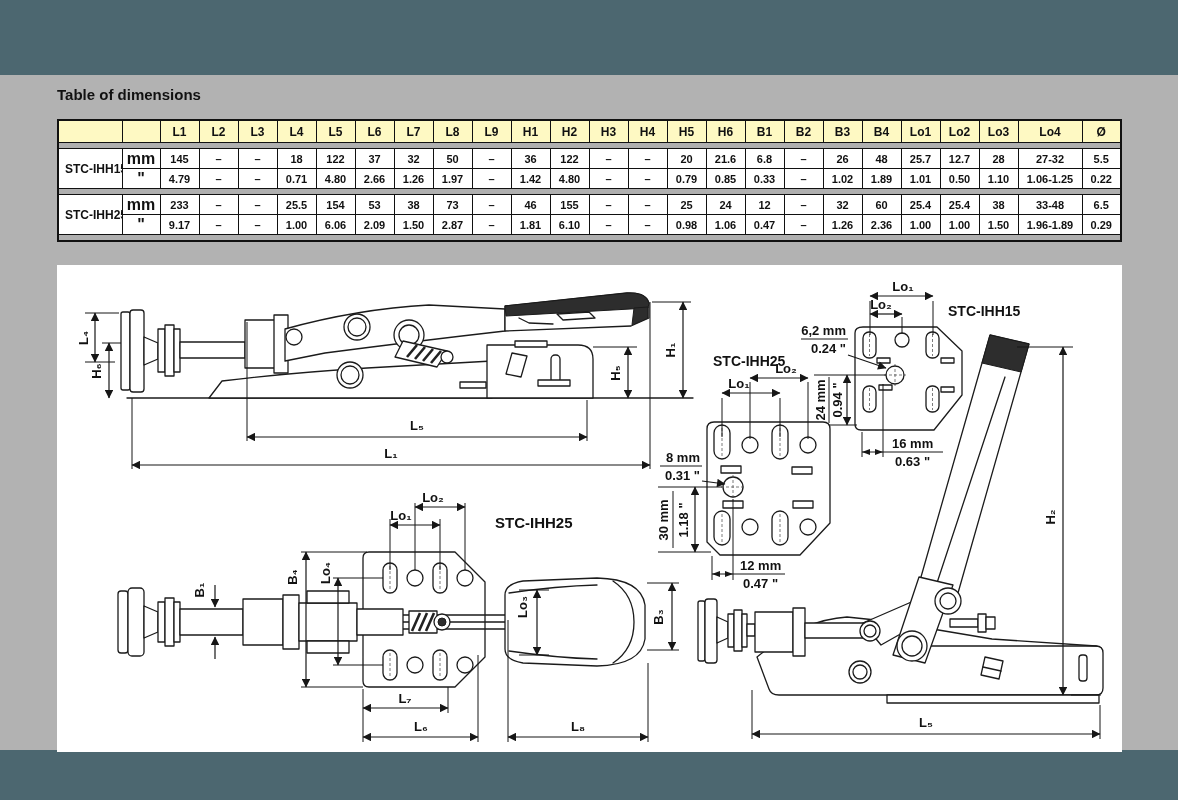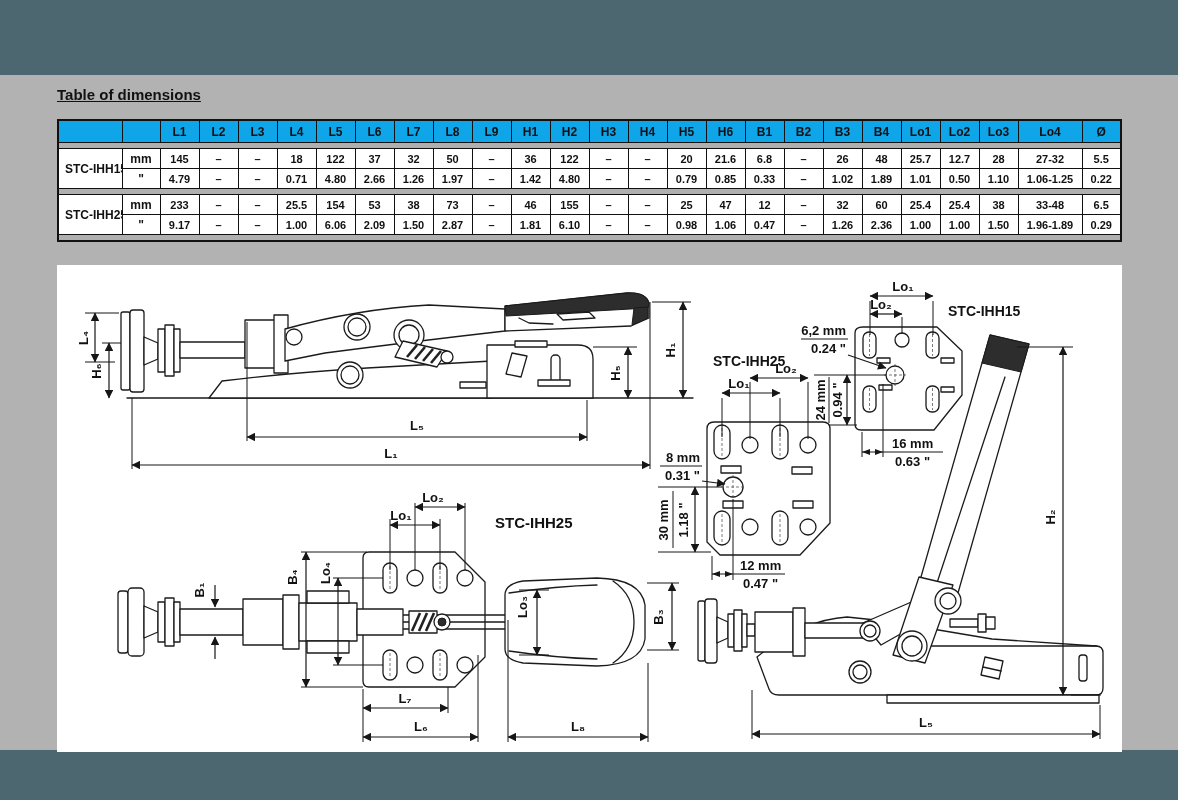--- a/index.html
+++ b/index.html
@@ -2,31 +2,31 @@
 <html><head>
 <meta charset="utf-8">
 <style>
   html,body{margin:0;padding:0;}
   body{width:1178px;height:800px;position:relative;background:#b2b2b2;
        font-family:"Liberation Sans",sans-serif;overflow:hidden;}
   .band{position:absolute;left:0;width:1178px;background:#4c6770;}
   .band-top{top:0;height:75px;}
   .band-bottom{top:750px;height:50px;}
   .page-title{position:absolute;left:57px;top:86px;margin:0;font-size:15px;
-       font-weight:bold;color:#111;text-decoration:underline;}
+       font-weight:bold;color:#111;}
   table.dims{position:absolute;left:57px;top:119px;width:1065px;
        border-collapse:collapse;table-layout:fixed;background:#fff;
        border:2px solid #111;}
   table.dims th,table.dims td{border:1px solid #111;text-align:center;
        font-weight:bold;font-size:11px;color:#111;height:19px;padding:0;
        overflow:hidden;white-space:nowrap;}
-  table.dims th{height:21px;font-size:12px;background:#0ea5e9;}
+  table.dims th{height:21px;font-size:12px;background:#fef9c3;}
   table.dims tr.sep td{height:5px;background:#afafaf;border-left:none;border-right:none;padding:0;}
   table.dims td.model{text-align:left;padding-left:6px;font-size:12px;}
-  table.dims td.unit{font-size:12px;}
+  table.dims td.unit{font-size:16px;}
   .panel{position:absolute;left:57px;top:265px;width:1065px;height:487px;background:#fff;}
   svg{display:block;}
   .ln{fill:none;stroke:#1b1b1b;stroke-width:1.3;stroke-linejoin:round;stroke-linecap:round;}
   .fw{fill:#ffffff;stroke:#1b1b1b;stroke-width:1.3;stroke-linejoin:round;}
   .fd{fill:#2d2d2d;stroke:#1b1b1b;stroke-width:1;stroke-linejoin:round;}
   .dim{stroke:#161616;stroke-width:1.2;fill:none;marker-start:url(#ar);marker-end:url(#ar);}
   .lead{stroke:#161616;stroke-width:1.2;fill:none;marker-end:url(#ar);}
   .ext{stroke:#161616;stroke-width:1;fill:none;}
   .cm{stroke:#444;stroke-width:0.7;stroke-dasharray:3 2;fill:none;}
   .thick{stroke:#222;stroke-width:2.6;fill:none;}
@@ -174,21 +174,21 @@
         <td>154</td>
         <td>53</td>
         <td>38</td>
         <td>73</td>
         <td>–</td>
         <td>46</td>
         <td>155</td>
         <td>–</td>
         <td>–</td>
         <td>25</td>
-        <td>47</td>
+        <td>24</td>
         <td>12</td>
         <td>–</td>
         <td>32</td>
         <td>60</td>
         <td>25.4</td>
         <td>25.4</td>
         <td>38</td>
         <td>33-48</td>
         <td>6.5</td>
       </tr>

